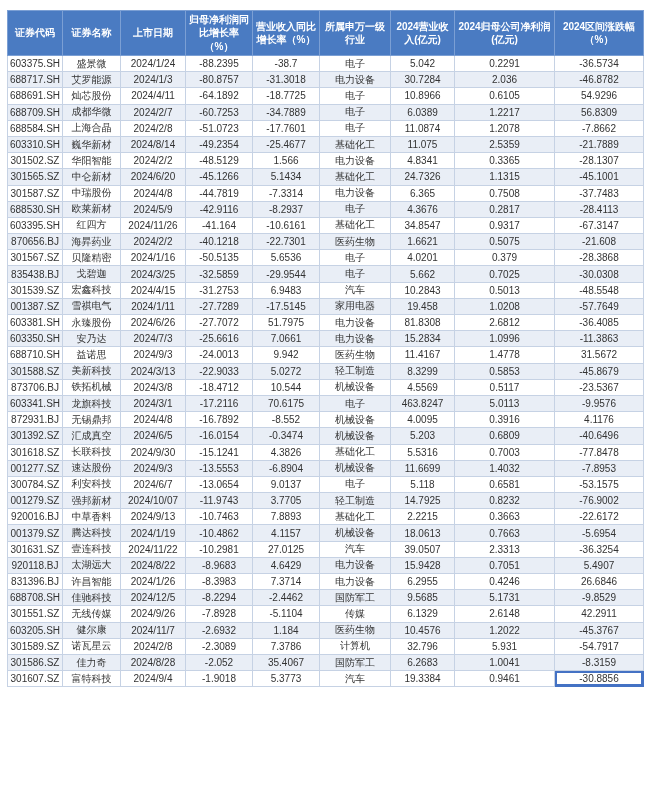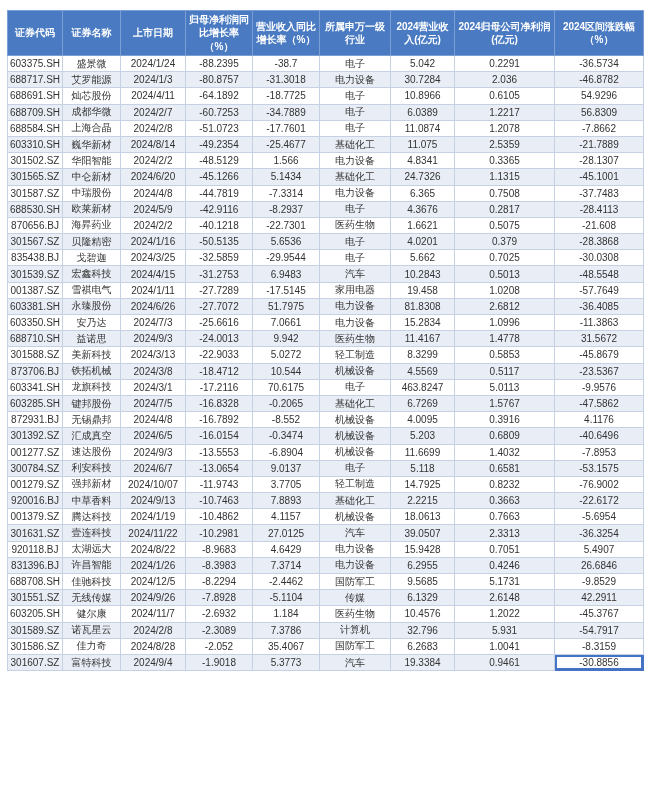--- a/index.html
+++ b/index.html
@@ -152,20 +152,31 @@
           <td>欧莱新材</td>
           <td>2024/5/9</td>
           <td>-42.9116</td>
           <td>-8.2937</td>
           <td>电子</td>
           <td>4.3676</td>
           <td>0.2817</td>
           <td>-28.4113</td>
         </tr>
         <tr>
+          <td>603395.SH</td>
+          <td>红四方</td>
+          <td>2024/11/26</td>
+          <td>-41.164</td>
+          <td>-10.6161</td>
+          <td>基础化工</td>
+          <td>34.8547</td>
+          <td>0.9317</td>
+          <td>-67.3147</td>
+        </tr>
+        <tr>
           <td>870656.BJ</td>
           <td>海昇药业</td>
           <td>2024/2/2</td>
           <td>-40.1218</td>
           <td>-22.7301</td>
           <td>医药生物</td>
           <td>1.6621</td>
           <td>0.5075</td>
           <td>-21.608</td>
         </tr>
@@ -273,31 +284,20 @@
           <td>龙旗科技</td>
           <td>2024/3/1</td>
           <td>-17.2116</td>
           <td>70.6175</td>
           <td>电子</td>
           <td>463.8247</td>
           <td>5.0113</td>
           <td>-9.9576</td>
         </tr>
         <tr>
-          <td>603285.SH</td>
-          <td>键邦股份</td>
-          <td>2024/7/5</td>
-          <td>-16.8328</td>
-          <td>-0.2065</td>
-          <td>基础化工</td>
-          <td>6.7269</td>
-          <td>1.5767</td>
-          <td>-47.5862</td>
-        </tr>
-        <tr>
           <td>872931.BJ</td>
           <td>无锡鼎邦</td>
           <td>2024/4/8</td>
           <td>-16.7892</td>
           <td>-8.552</td>
           <td>机械设备</td>
           <td>4.0095</td>
           <td>0.3916</td>
           <td>4.1176</td>
         </tr>
@@ -306,20 +306,31 @@
           <td>汇成真空</td>
           <td>2024/6/5</td>
           <td>-16.0154</td>
           <td>-0.3474</td>
           <td>机械设备</td>
           <td>5.203</td>
           <td>0.6809</td>
           <td>-40.6496</td>
         </tr>
         <tr>
+          <td>301618.SZ</td>
+          <td>长联科技</td>
+          <td>2024/9/30</td>
+          <td>-15.1241</td>
+          <td>4.3826</td>
+          <td>基础化工</td>
+          <td>5.5316</td>
+          <td>0.7003</td>
+          <td>-77.8478</td>
+        </tr>
+        <tr>
           <td>001277.SZ</td>
           <td>速达股份</td>
           <td>2024/9/3</td>
           <td>-13.5553</td>
           <td>-6.8904</td>
           <td>机械设备</td>
           <td>11.6699</td>
           <td>1.4032</td>
           <td>-7.8953</td>
         </tr>

